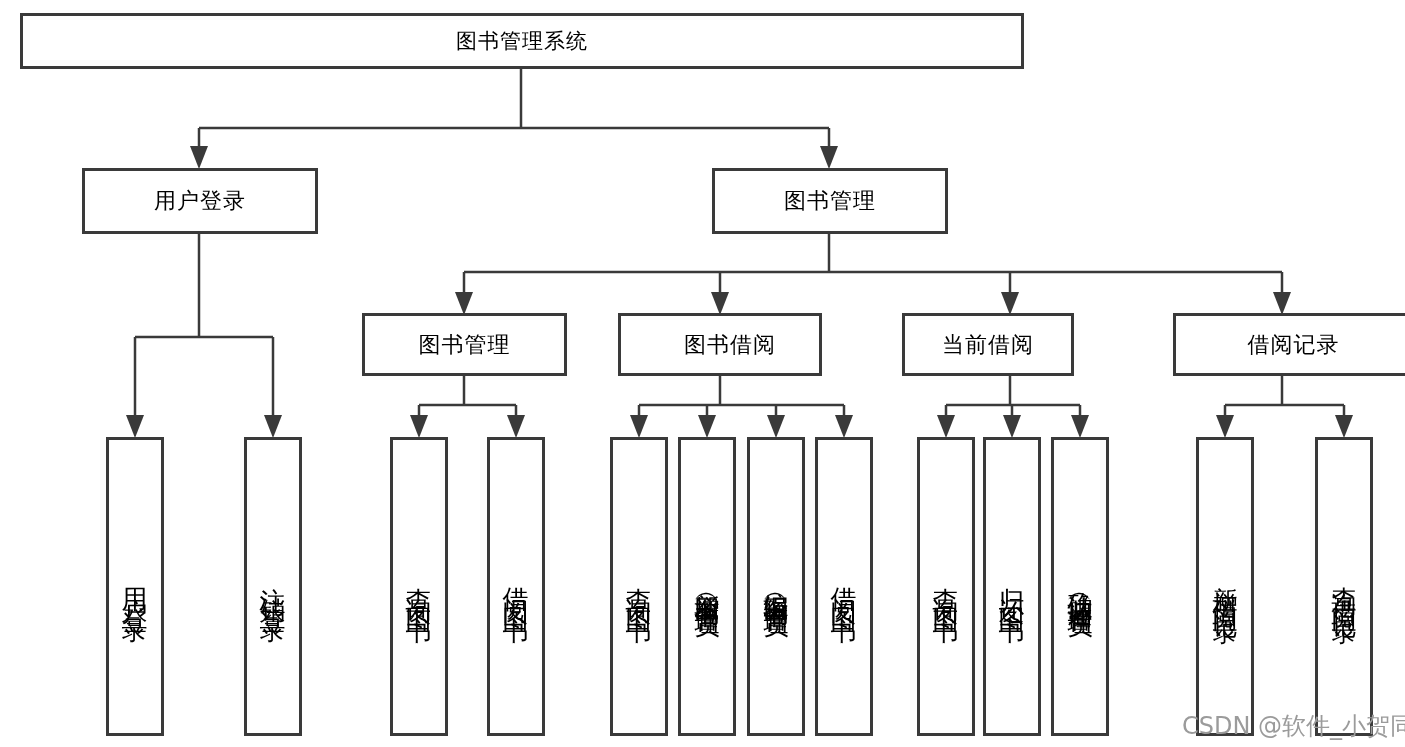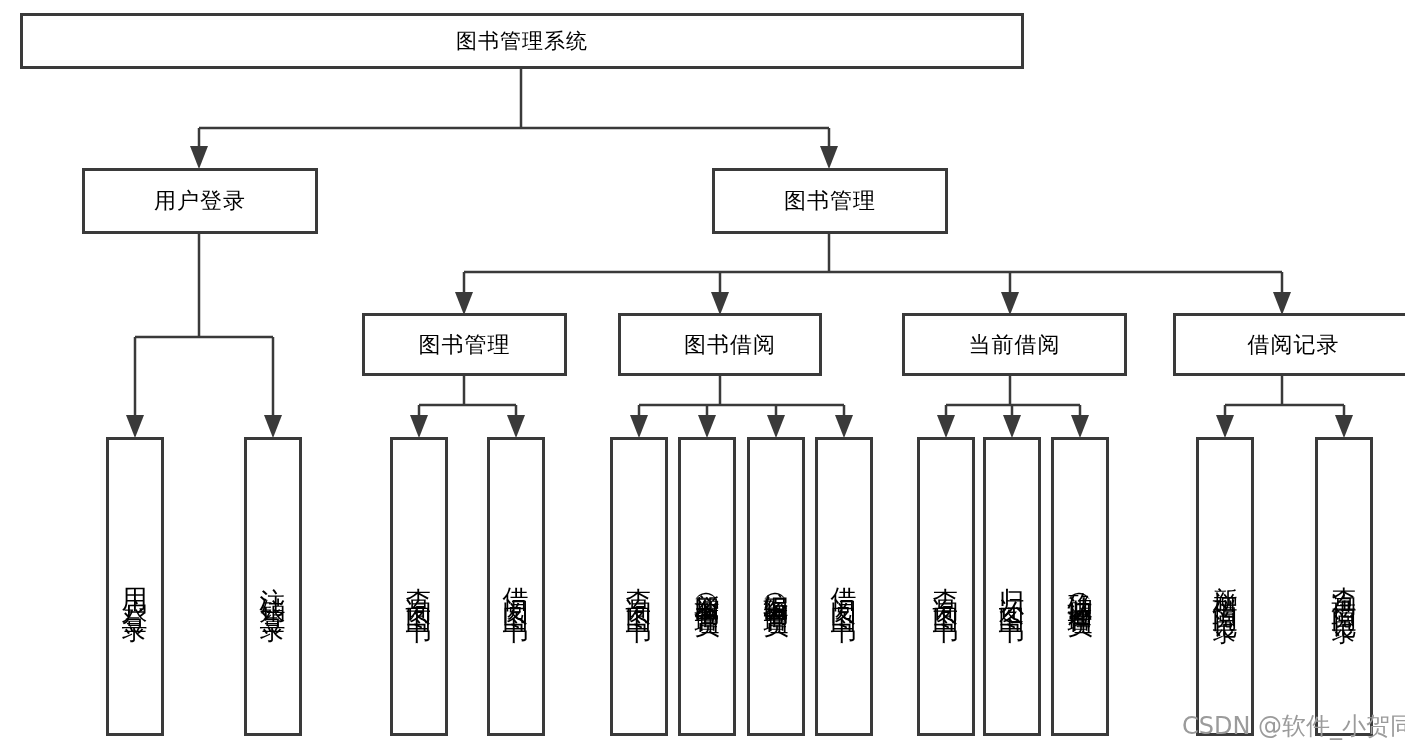--- a/index.html
+++ b/index.html
@@ -127,21 +127,21 @@
   <div class="node h-node" style="left:712px;top:168px;width:236px;height:66px;">
     <span class="label">图书管理</span>
   </div>
 
   <div class="node h-node" style="left:362px;top:313px;width:205px;height:63px;">
     <span class="label">图书管理</span>
   </div>
   <div class="node h-node" style="left:618px;top:313px;width:204px;height:63px;padding-left:20px;">
     <span class="label">图书借阅</span>
   </div>
-  <div class="node h-node" style="left:902px;top:313px;width:225px;height:63px;">
+  <div class="node h-node" style="left:902px;top:313px;width:172px;height:63px;">
     <span class="label">当前借阅</span>
   </div>
   <div class="node h-node" style="left:1173px;top:313px;width:241px;height:63px;">
     <span class="label">借阅记录</span>
   </div>
 
   <div class="node leaf" style="left:106px;">
     <span class="label">用户登录</span>
   </div>
   <div class="node leaf" style="left:244px;">

